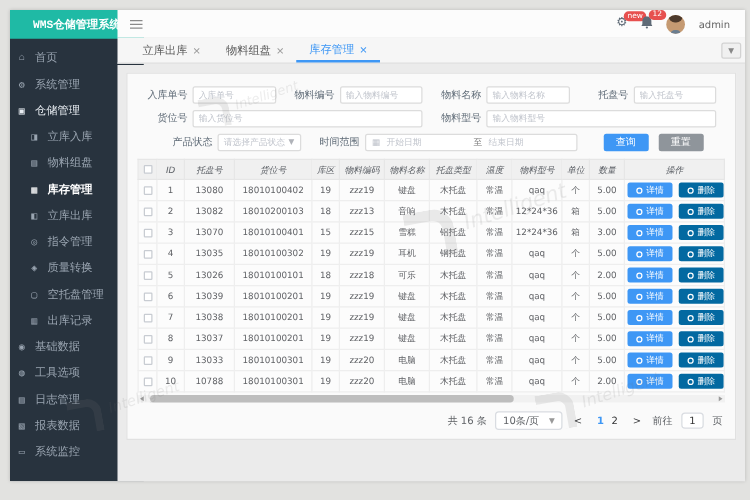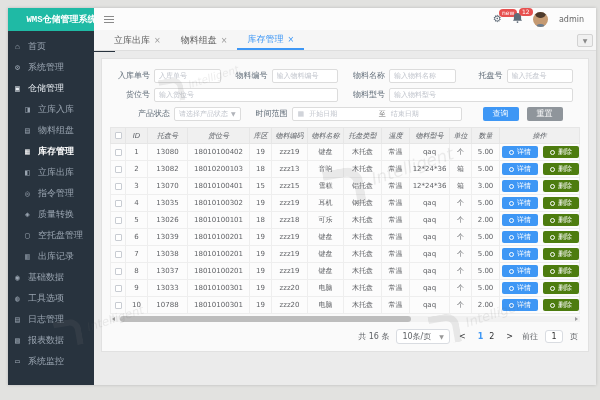--- a/index.html
+++ b/index.html
@@ -61,21 +61,21 @@
 
   
   .tbl-wrap { margin-top:4px; }
   table { width:100%; border-collapse:collapse; table-layout:fixed; }
   th { background:#f0f0f0; font-size:7px; color:#5c6066; font-weight:normal; height:16px; border:1px solid #e6e6e6; white-space:nowrap; overflow:hidden;font-style:italic; }
   td { font-size:7px; color:#606266; height:17px; text-align:center; border:1px solid #eeeeee; background:#fcfcfc; white-space:nowrap; overflow:hidden; }
   .cb { width:7px; height:7px; border:1px solid #c8ccd2; background:#fff; margin:0 auto; border-radius:1px; cursor:pointer; }
   .ops { display:flex; justify-content:flex-end; gap:5px; align-items:center; }
   .a-btn { display:inline-flex; align-items:center; gap:3px; height:12px; border-radius:2px; color:#fff; font-size:7px; padding:0 7px; border:none; cursor:pointer; font-family:"DejaVu Sans",sans-serif; }
   .a-detail { background:#3e97f5; }
-  .a-del { background:#4d7c0f; }
+  .a-del { background:#0369a1; }
   .a-ico { width:5px; height:5px; border:1px solid #fff; border-radius:50%; display:inline-block; flex:none; }
 
   
   .hscroll { height:6px; background:#f1f1f1; margin-top:2px; position:relative; }
   .hthumb { position:absolute; left:10px; top:0; width:62%; height:6px; background:#bdbdbd; border-radius:3px; cursor:pointer; }
   .harr { position:absolute; top:1px; width:0; height:0; border-top:2px solid transparent; border-bottom:2px solid transparent; }
   .harr.l { left:2px; border-right:3px solid #9a9a9a; }
   .harr.r { right:2px; border-left:3px solid #9a9a9a; }
 
   

